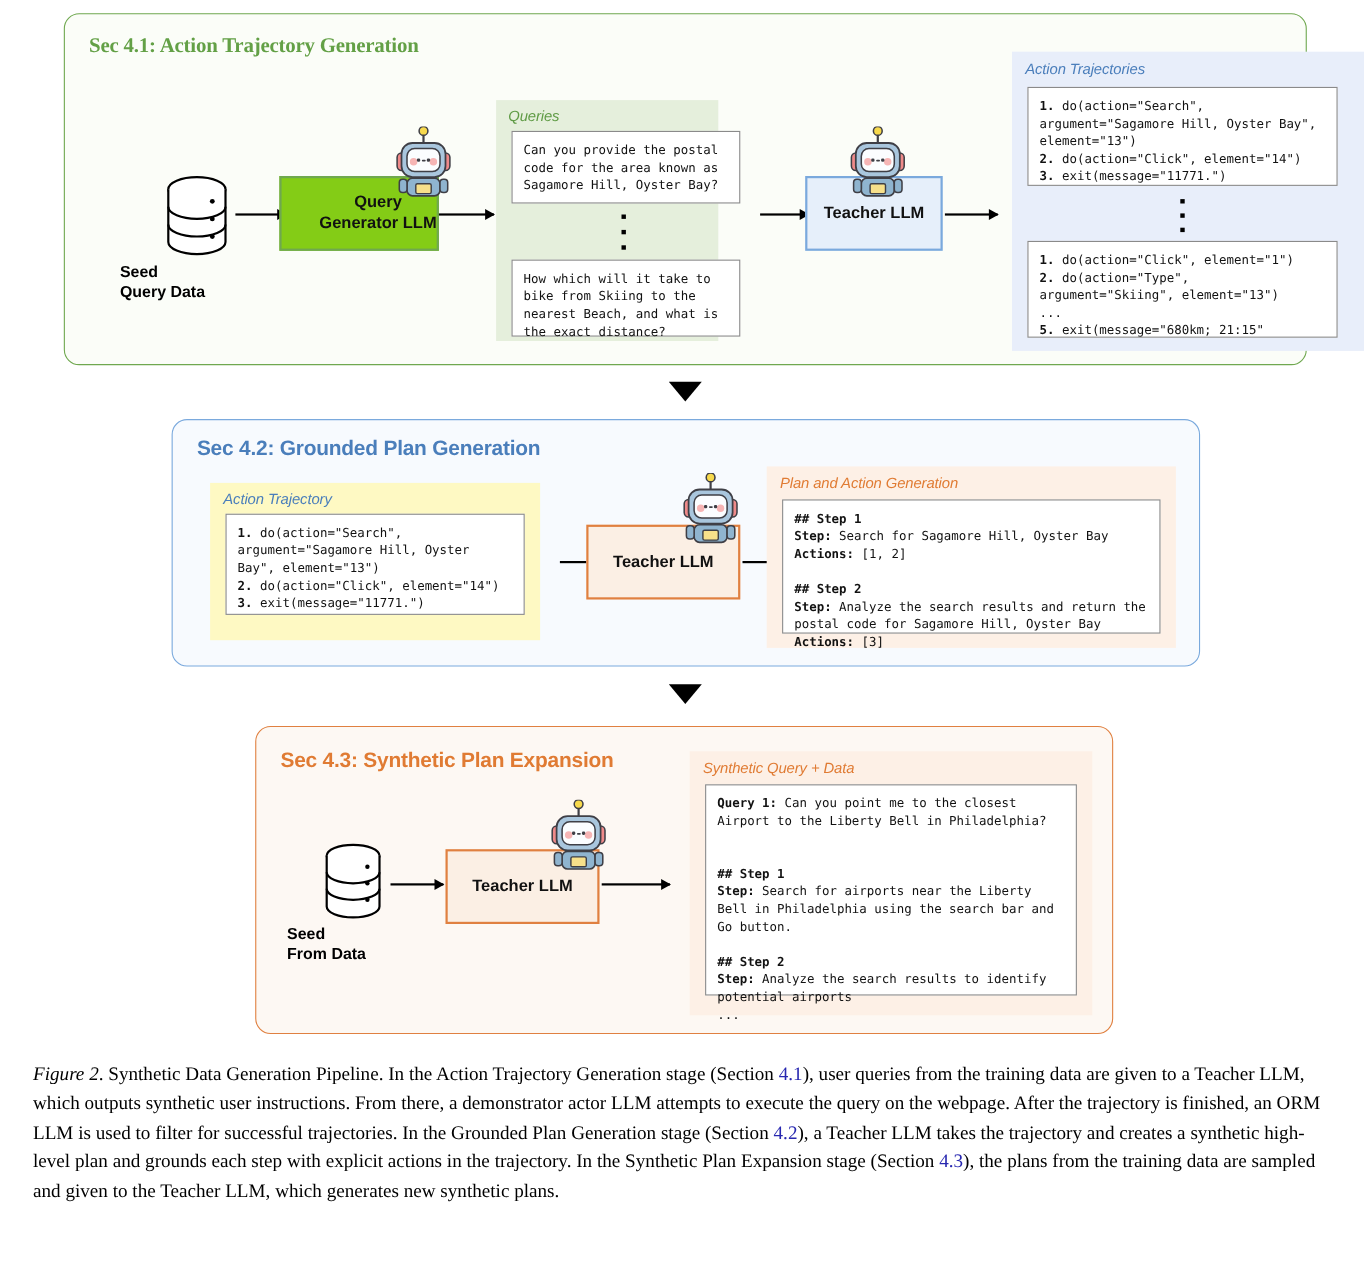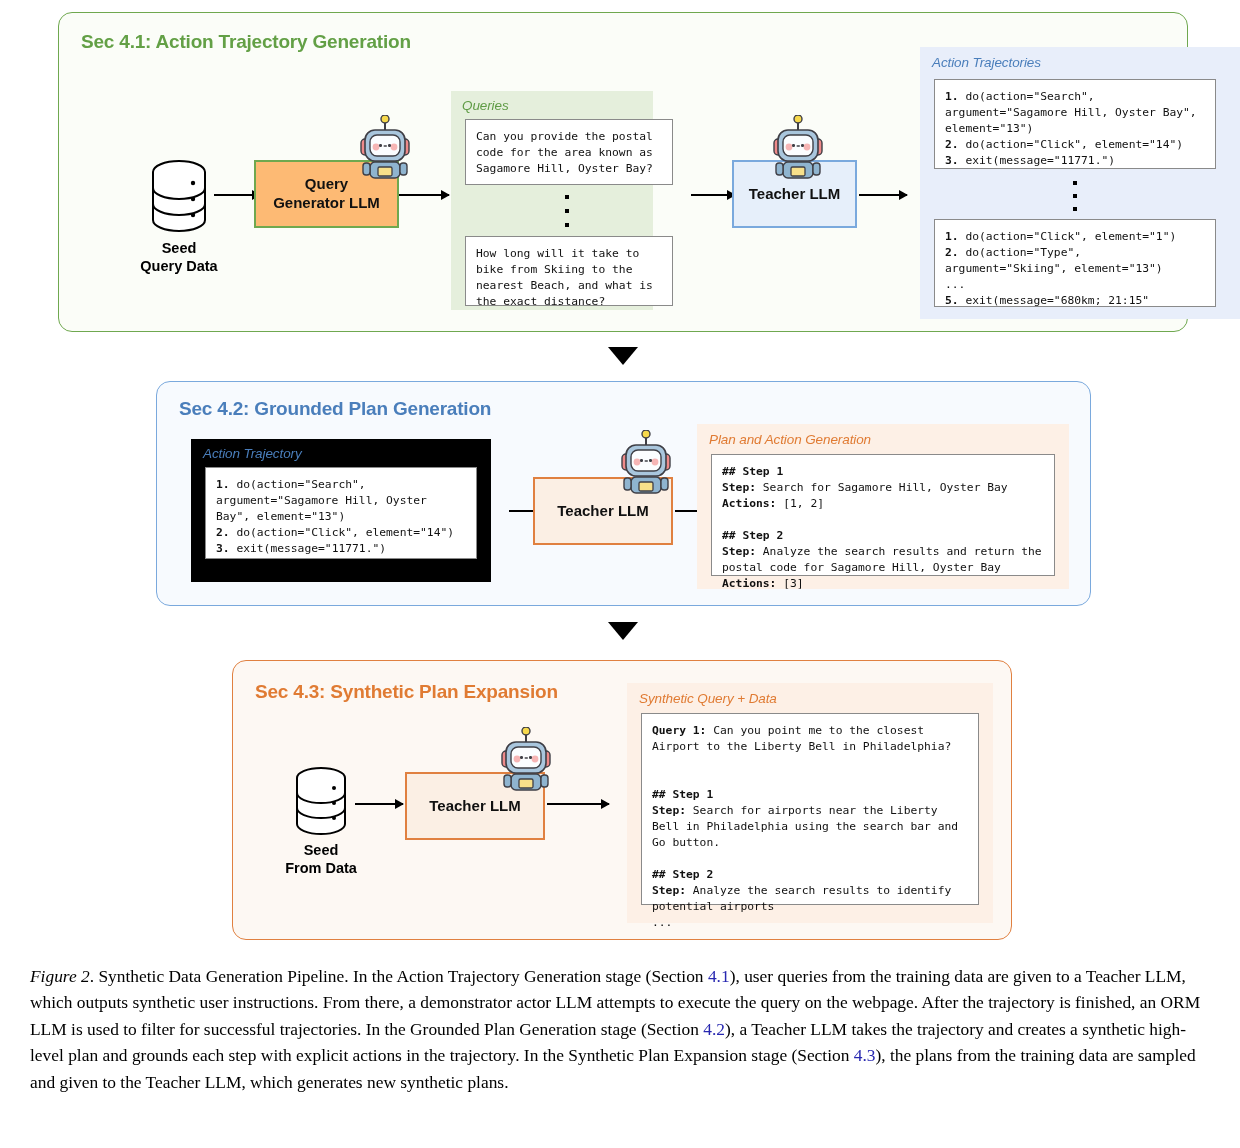--- a/index.html
+++ b/index.html
@@ -55,21 +55,21 @@
   .vdots {
     position:absolute;
     display:flex;
     flex-direction:column;
     align-items:center;
     justify-content:space-between;
   }
   .vdots i { display:block; width:4px; height:4px; background:#000; }
   .label-under {
     position:absolute;
-    text-align:center;
+    text-align:left;
     font-weight:bold;
     font-size:14.5px;
     line-height:1.25;
     color:#000;
   }
 
   
   .arrow { position:absolute; height:2px; background:#000; }
   .arrow::after{
     content:""; position:absolute; right:-1px; top:-4px;
@@ -96,41 +96,41 @@
     text-align:left;
   }
   #caption .figlabel { font-style:italic; }
   #caption .ref { color:#2727b0; }
 </style>
 </head>
 <body>
 
 <div class="sec" id="sec41" style="left:58px; top:12px; width:1130px; height:320px; border:1.8px solid #6fa84f; background:#fbfdf8;">
 
-  <div class="sec-title" style="position:absolute; left:22px; top:18px; color:#63a046;">Sec 4.1: Action Trajectory Generation</div>
+  <div class="sec-title" style="position:absolute; left:22px; top:18px; color:#63a046;font-family:Liberation Serif, serif;">Sec 4.1: Action Trajectory Generation</div>
 
   <div style="position:absolute; left:92px; top:146px; width:56px; height:74px;">
     <svg viewBox="0 0 56 74" width="56" height="74">
       <ellipse cx="28" cy="13" rx="26" ry="11" fill="#fff" stroke="#000" stroke-width="2"></ellipse>
       <path d="M2 13 v48 a26 11 0 0 0 52 0 v-48" fill="#fff" stroke="#000" stroke-width="2"></path>
       <path d="M2 29 a26 11 0 0 0 52 0" fill="none" stroke="#000" stroke-width="2"></path>
       <path d="M2 45 a26 11 0 0 0 52 0" fill="none" stroke="#000" stroke-width="2"></path>
       <circle cx="42" cy="24" r="2.2" fill="#000"></circle>
       <circle cx="42" cy="40" r="2.2" fill="#000"></circle>
       <circle cx="42" cy="56" r="2.2" fill="#000"></circle>
     </svg>
   </div>
   <div class="label-under" style="left:50px; top:226px; width:140px;">
     <span>Seed</span><br>
     <span>Query Data</span>
   </div>
 
   <div class="arrow" style="left:155px; top:181px; width:46px;"></div>
 
-  <div class="llmbox" style="left:195px; top:147px; width:145px; height:68px; border:2px solid #6fa84f; background:#fdba74;">
+  <div class="llmbox" style="left:195px; top:147px; width:145px; height:68px; border:2px solid #6fa84f; background:#84cc16;justify-content:flex-end;">
     <div>
       <span>Query</span><br>
       <span>Generator LLM</span>
     </div>
   </div>
 
   <div style="position:absolute; left:297px; top:102px; width:58px; height:65px;">
     <svg viewBox="0 0 58 65" width="58" height="65">
       <line x1="29" y1="16" x2="29" y2="6" stroke="#3f3f46" stroke-width="2"></line>
       <circle cx="29" cy="4" r="4" fill="#f7d94c" stroke="#3f3f46" stroke-width="1.4"></circle>
@@ -153,21 +153,21 @@
   <div class="arrow" style="left:340px; top:181px; width:50px;"></div>
 
   <div class="panel" style="left:392px; top:78px; width:202px; height:219px; background:#e5efdc;">
     <div class="panel-title" style="position:absolute; left:11px; top:7px; color:#5f9b45;">Queries</div>
     <div class="codebox" style="left:14px; top:28px; width:208px; height:66px;">Can you provide the postal code for the area known as Sagamore Hill, Oyster Bay?</div>
     <div class="vdots" style="left:113px; top:104px; width:6px; height:32px;">
       <i></i>
         <i></i>
         <i></i>
     </div>
-    <div class="codebox" style="left:14px; top:145px; width:208px; height:70px;">How long will it take to bike from Skiing to the nearest Beach, and what is the exact distance?</div>
+    <div class="codebox" style="left:14px; top:145px; width:208px; height:70px;">How which will it take to bike from Skiing to the nearest Beach, and what is the exact distance?</div>
   </div>
 
   <div class="arrow" style="left:632px; top:181px; width:44px;"></div>
 
   <div class="llmbox" style="left:673px; top:147px; width:125px; height:68px; border:2px solid #7aa9dd; background:#e6effa;">
     <span>Teacher LLM</span>
   </div>
 
   <div style="position:absolute; left:710px; top:102px; width:58px; height:65px;">
     <svg viewBox="0 0 58 65" width="58" height="65">
@@ -202,21 +202,21 @@
     <div class="codebox" id="traj-2" style="left:14px; top:172px; width:282px; height:88px;"><div><b>1.</b> do(action="Click", element="1")</div><div><b>2.</b> do(action="Type", argument="Skiing", element="13")</div><div>...</div><div><b>5.</b> exit(message="680km; 21:15"</div></div>
   </div>
 </div>
 
 <div class="tri-down" style="left:608px; top:347px;"></div>
 
 <div class="sec" id="sec42" style="left:156px; top:381px; width:935px; height:225px; border:1.8px solid #7aa9dd; background:#f7fafe;">
 
   <div class="sec-title" style="position:absolute; left:22px; top:16px; color:#4a7ebb;">Sec 4.2: Grounded Plan Generation</div>
 
-  <div class="panel" style="left:34px; top:57px; width:300px; height:143px; background:#000000;">
+  <div class="panel" style="left:34px; top:57px; width:300px; height:143px; background:#fef9c3;">
     <div class="panel-title" style="position:absolute; left:12px; top:7px; color:#4a7ebb;">Action Trajectory</div>
     <div class="codebox" id="s42-traj" style="left:14px; top:28px; width:272px; height:92px;"><div><b>1.</b> do(action="Search", argument="Sagamore Hill, Oyster Bay", element="13")</div><div><b>2.</b> do(action="Click", element="14")</div><div><b>3.</b> exit(message="11771.")</div></div>
   </div>
 
   <div class="arrow" style="left:352px; top:128px; width:50px;"></div>
 
   <div class="llmbox" style="left:376px; top:95px; width:140px; height:68px; border:2px solid #e08040; background:#fbefe4;">
     <span>Teacher LLM</span>
   </div>
 

